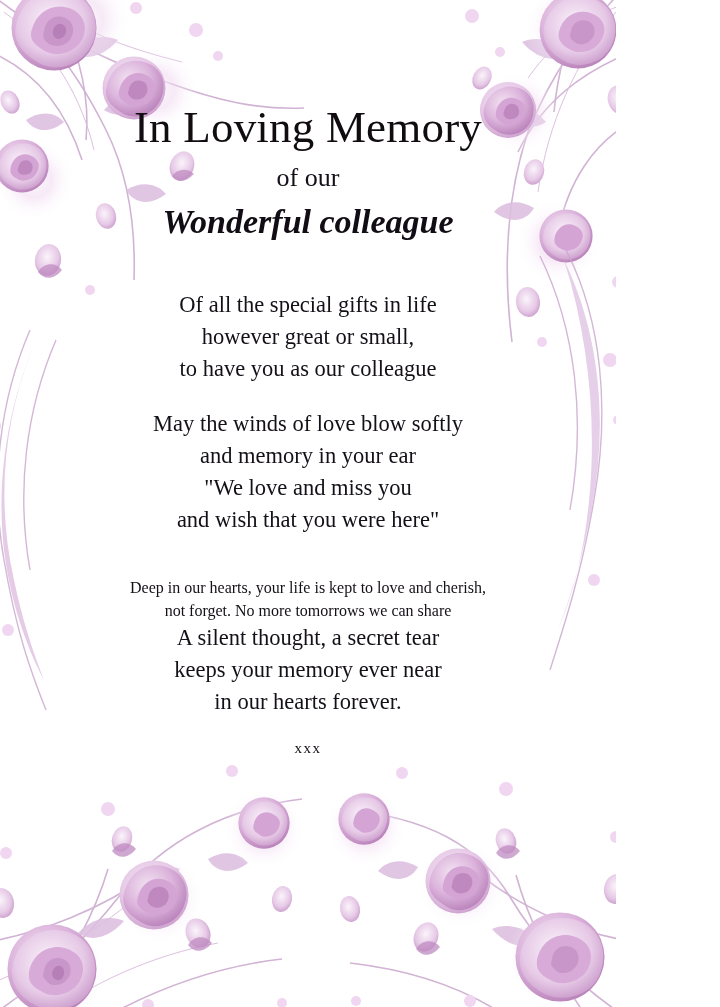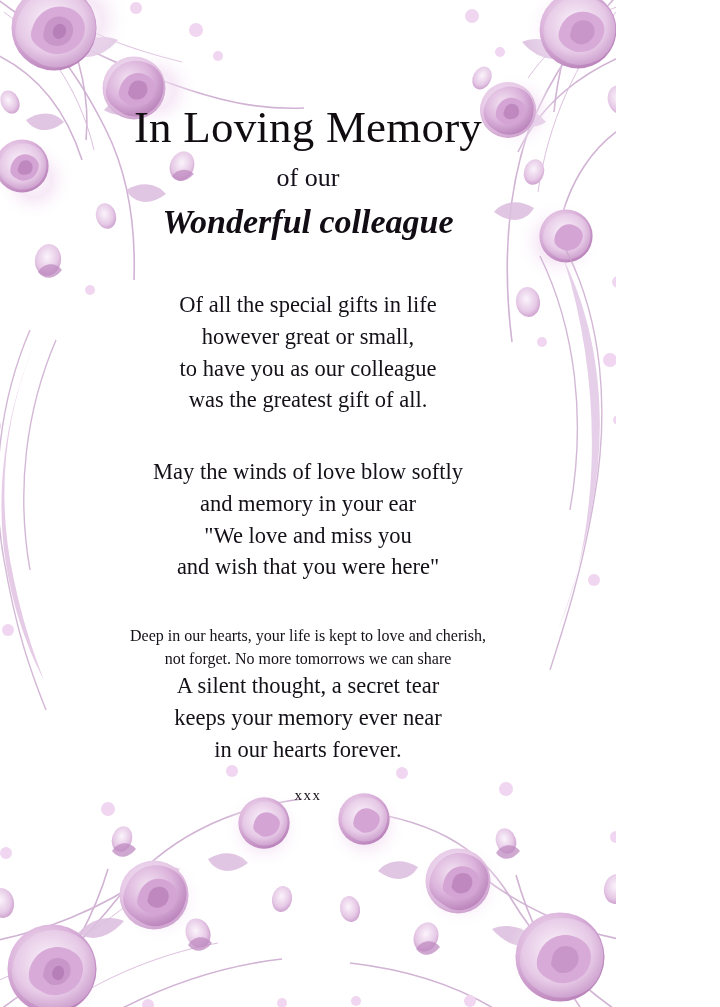--- a/index.html
+++ b/index.html
@@ -59,21 +59,21 @@
     color: #120d14;
   }
 
   .verse {
     margin: 0;
     color: #141018;
     font-size: 22.5px;
     line-height: 1.41;
   }
   .verse.v1 { margin-top: 48px; }
-  .verse.v2 { margin-top: 40px; }
+  .verse.v2 { margin-top: 24px; }
   .verse.v3 { margin-top: 42px; font-size: 16px; }
   .verse.v4 { }
   .verse .line { display: block; white-space: nowrap; text-align: center; }
 
   .kisses {
     margin: 22px 0 0 0;
     font-size: 15px;
     letter-spacing: 1.5px;
     color: #161018;
   }
@@ -367,21 +367,20 @@
   <div class="content">
 
     <h1 class="title">In Loving Memory</h1>
     <p class="subtitle">of our</p>
     <p class="relation">Wonderful colleague</p>
 
     <p class="verse v1">
       <span class="line">Of all the special gifts in life</span>
       <span class="line">however great or small,</span>
       <span class="line">to have you as our colleague</span>
-      <span class="line">was the greatest gift of all.</span>
     </p>
 
     <p class="verse v2">
       <span class="line">May the winds of love blow softly</span>
       <span class="line">and memory in your ear</span>
       <span class="line">"We love and miss you</span>
       <span class="line">and wish that you were here"</span>
     </p>
 
     <p class="verse v3 wide">

